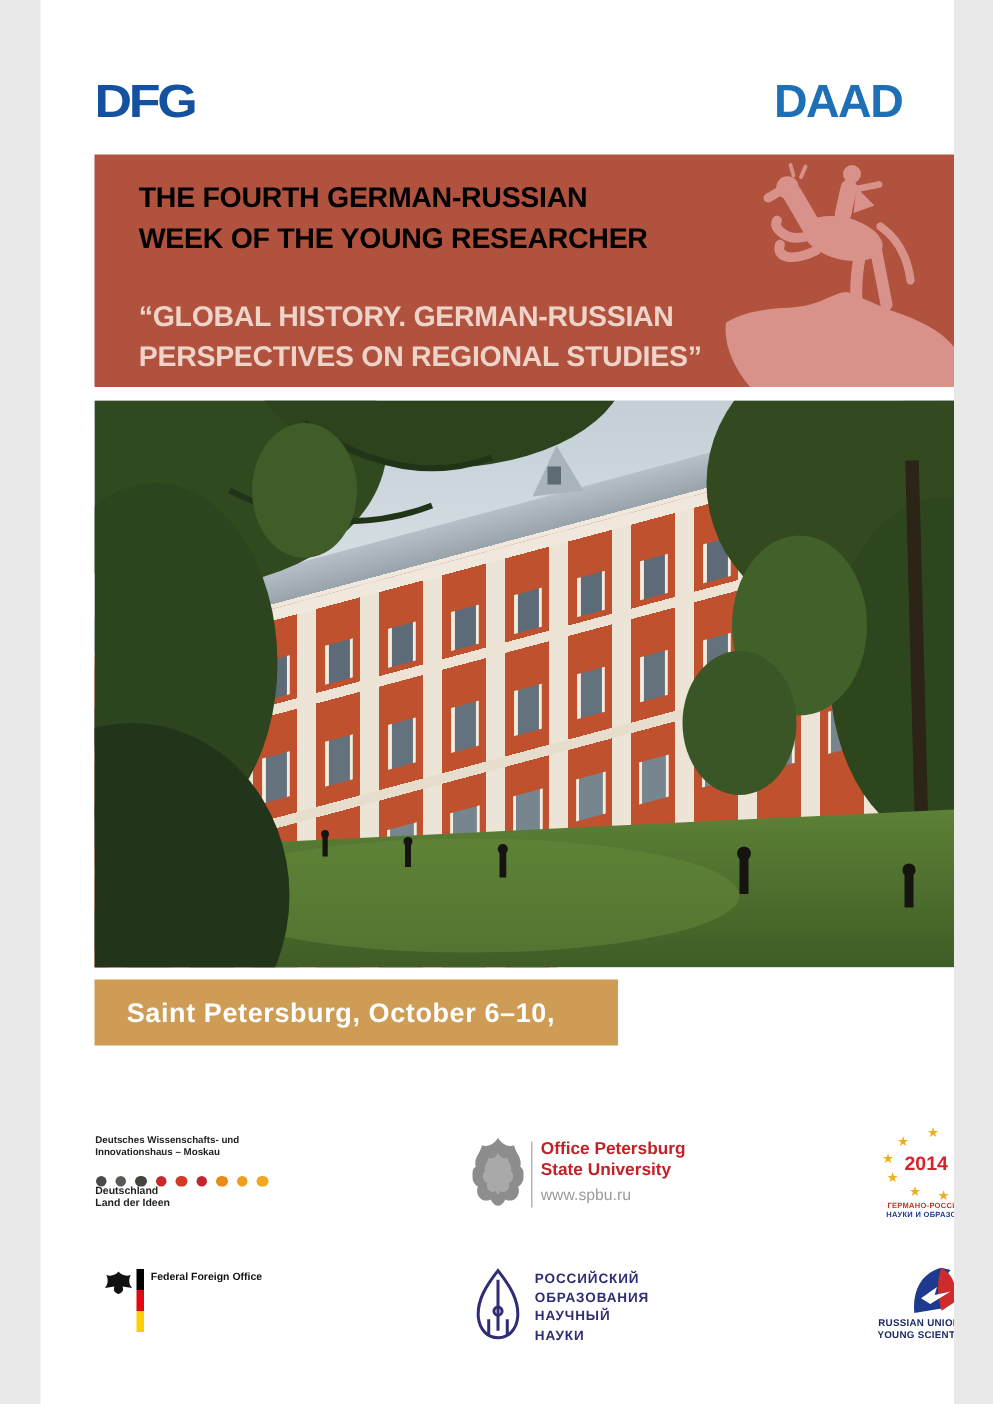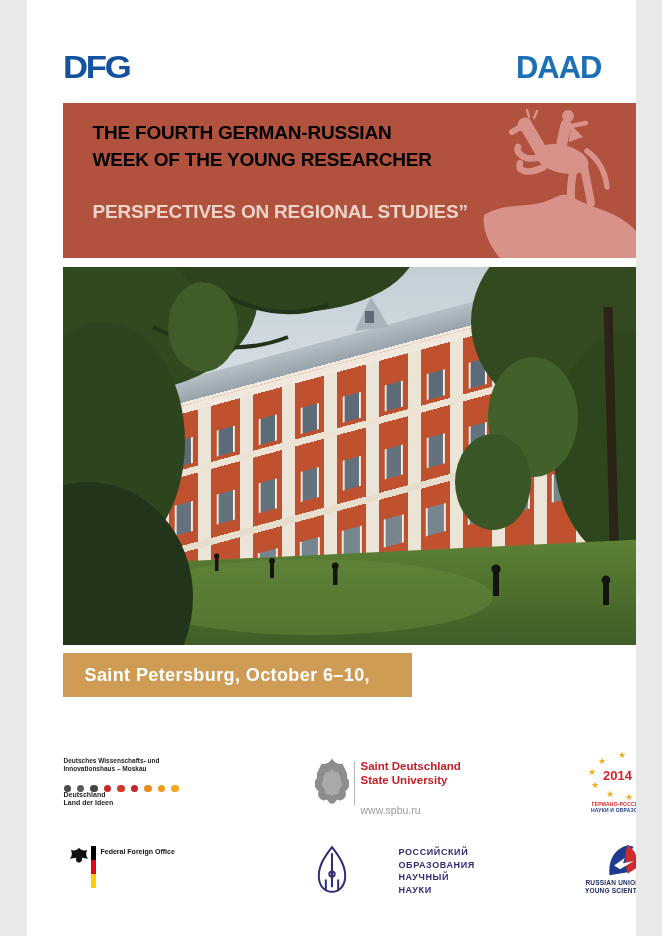--- a/index.html
+++ b/index.html
@@ -58,26 +58,26 @@
   .ffo .bar.b2{top:16px;background:#e30613;}
   .ffo .bar.b3{top:30px;background:#ffce00;}
   .ffo .bar.b1{background:#000;}
   .ffo .lbl{position:absolute;left:36px;top:4px;font-size:7px;font-weight:bold;color:#111;}
 
   .spbu{left:288px;top:757px;width:170px;height:54px;}
   .spbu .crest{position:absolute;left:0;top:1px;}
   .spbu .div{position:absolute;left:39px;top:4px;width:1px;height:44px;background:#b5b5b5;}
   .spbu .txt{position:absolute;left:46px;top:3px;}
   .spbu .n{font-size:11.5px;font-weight:bold;color:#c22127;line-height:13.5px;}
-  .spbu .u{font-size:10.5px;color:#9b9b9b;margin-top:17px;}
+  .spbu .u{font-size:10.5px;color:#9b9b9b;margin-top:4px;}
 
   .rgnf{left:288px;top:845px;width:170px;height:56px;}
   .rgnf .emblem{position:absolute;left:0;top:0;}
   .rgnf .txt{position:absolute;left:42px;top:1px;}
-  .rgnf .l{font-size:9px;font-weight:bold;color:#2f2d73;line-height:12.5px;letter-spacing:0.6px;margin-left:42px;}
+  .rgnf .l{font-size:9px;font-weight:bold;color:#2f2d73;line-height:12.5px;letter-spacing:0.6px;}
 
   .year2014{left:558px;top:750px;width:92px;height:66px;}
   .year2014 .cap{position:absolute;width:92px;text-align:center;font-size:5px;font-weight:bold;line-height:6px;letter-spacing:0.2px;}
   .year2014 .c1{top:51px;color:#cf2b2c;}
   .year2014 .c2{top:57px;color:#1d3a8f;}
 
   .rosmu{left:556px;top:845px;width:72px;height:52px;}
   .rosmu .emblem{position:absolute;left:22px;top:0;}
   .rosmu .txt{position:absolute;left:0;top:34px;width:72px;text-align:center;
               font-size:6.5px;font-weight:bold;color:#1c2a63;line-height:8px;letter-spacing:0.2px;}
@@ -90,20 +90,21 @@
   <div class="abs dfg">DFG</div>
   <div class="abs daad">DAAD</div>
 
   <div class="abs banner">
     <div class="banner-text">
       <div class="banner-title">
         <div>THE FOURTH GERMAN-RUSSIAN</div>
         <div>WEEK OF THE YOUNG RESEARCHER</div>
       </div>
       <div class="banner-subtitle">
+        <div>“GLOBAL HISTORY. GERMAN-RUSSIAN</div>
         <div>PERSPECTIVES ON REGIONAL STUDIES”</div>
       </div>
     </div>
     <svg class="horseman" width="175" height="155" viewBox="0 0 175 155">
       <g fill="#d9928a" stroke="#d9928a" stroke-linecap="round">
 
         <path stroke="none" d="M8,112 C28,100 50,104 64,100 C76,97 84,90 90,92 L118,104
                  C140,111 156,120 164,134 L170,148 L172,155 L24,155 C13,142 6,126 8,112 Z"></path>
 
         <ellipse cx="86" cy="56" rx="27" ry="14" transform="rotate(14 86 56)" stroke="none"></ellipse>
@@ -215,21 +216,21 @@
     <svg class="crest" width="34" height="52" viewBox="0 0 48 72">
       <path fill="#8d8d8d" d="M24,0 C28,7 35,9 39,7 C41,15 47,19 45,27 C51,32 49,42 43,46
                C46,55 38,62 31,58 C27,66 21,66 17,58 C10,62 2,55 5,46 C-1,42 -3,32 3,27
                C1,19 7,15 9,7 C13,9 20,7 24,0 Z"></path>
       <path fill="#ffffff" d="M24,14 C26,19 30,20 33,19 C34,24 38,27 36,31 C40,35 38,41 34,43
                C36,49 30,53 26,50 C25,54 23,54 22,50 C18,53 12,49 14,43 C10,41 8,35 12,31
                C10,27 14,24 15,19 C18,20 22,19 24,14 Z" opacity="0.25"></path>
     </svg>
     <div class="div"></div>
     <div class="txt">
-      <div class="n">Saint Deutschland</div>
+      <div class="n">Office Petersburg</div>
       <div class="n">State University</div>
       <div class="u">www.spbu.ru</div>
     </div>
   </div>
 
   <div class="abs rgnf">
     <svg class="emblem" width="34" height="52" viewBox="0 0 44 66">
       <g stroke="#2f2d73" stroke-width="2.6" fill="none">
         <path d="M22,2 C11,16 4,28 5,42 C6,53 13,60 22,60 C31,60 38,53 39,42 C40,28 33,16 22,2 Z"></path>
         <path d="M22,10 L22,54"></path>

